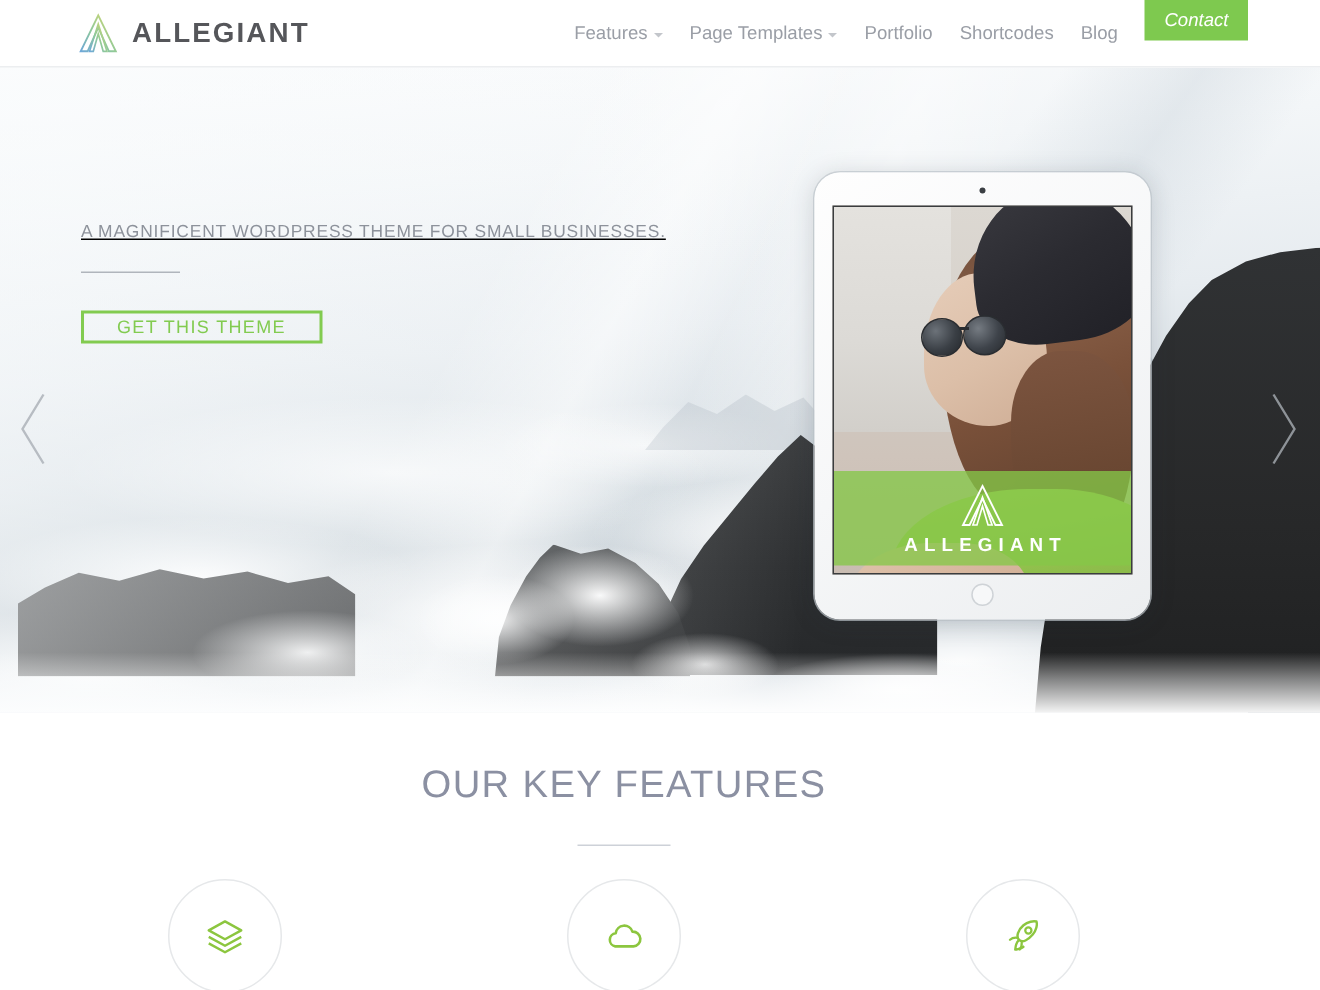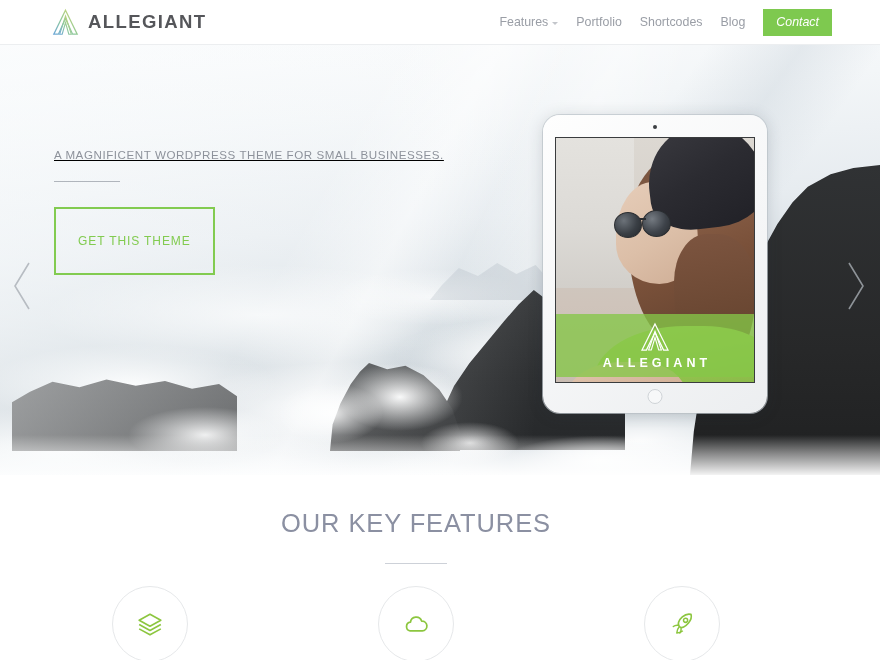--- a/index.html
+++ b/index.html
@@ -51,21 +51,21 @@
     line-height: 1;
     white-space: nowrap;
   }
 
   #nav {
     position: absolute;
     right: 48px;
     top: 0;
     height: 45px;
     display: flex;
-    align-items: center;
+    align-items: flex-start;
     gap: 0px;
   }
   .nav-item {
     font-size: 12.4px;
     color: #9a9ea6;
     padding: 0 9px;
     line-height: 45px;
     white-space: nowrap;
     display: flex;
     align-items: center;
@@ -254,21 +254,21 @@
     letter-spacing: 0.2px;
     font-weight: normal;
     margin-bottom: 28px;
   }
   #hero-cta {
     display: inline-block;
     border: 2px solid #82cb50;
     color: #82cb50;
     font-size: 12px;
     letter-spacing: 0.9px;
-    padding: 25px 22px;
+    padding: 2px 22px;
     background: transparent;
     cursor: pointer;
   }
 
   
   .hero-arrow {
     position: absolute;
     top: 213px;
     z-index: 20;
     cursor: pointer;
@@ -480,20 +480,24 @@
       <span id="brand-text">ALLEGIANT</span>
     </a>
 
     <nav id="nav">
 
       <div class="nav-item">
         <span>Features</span>
         <i class="caret"></i>
       </div>
 
+      <div class="nav-item">
+        <span>Page Templates</span>
+        <i class="caret"></i>
+      </div>
 
       <div class="nav-item">
         <span>Portfolio</span>
       </div>
 
       <div class="nav-item">
         <span>Shortcodes</span>
       </div>
 
       <div class="nav-item">

